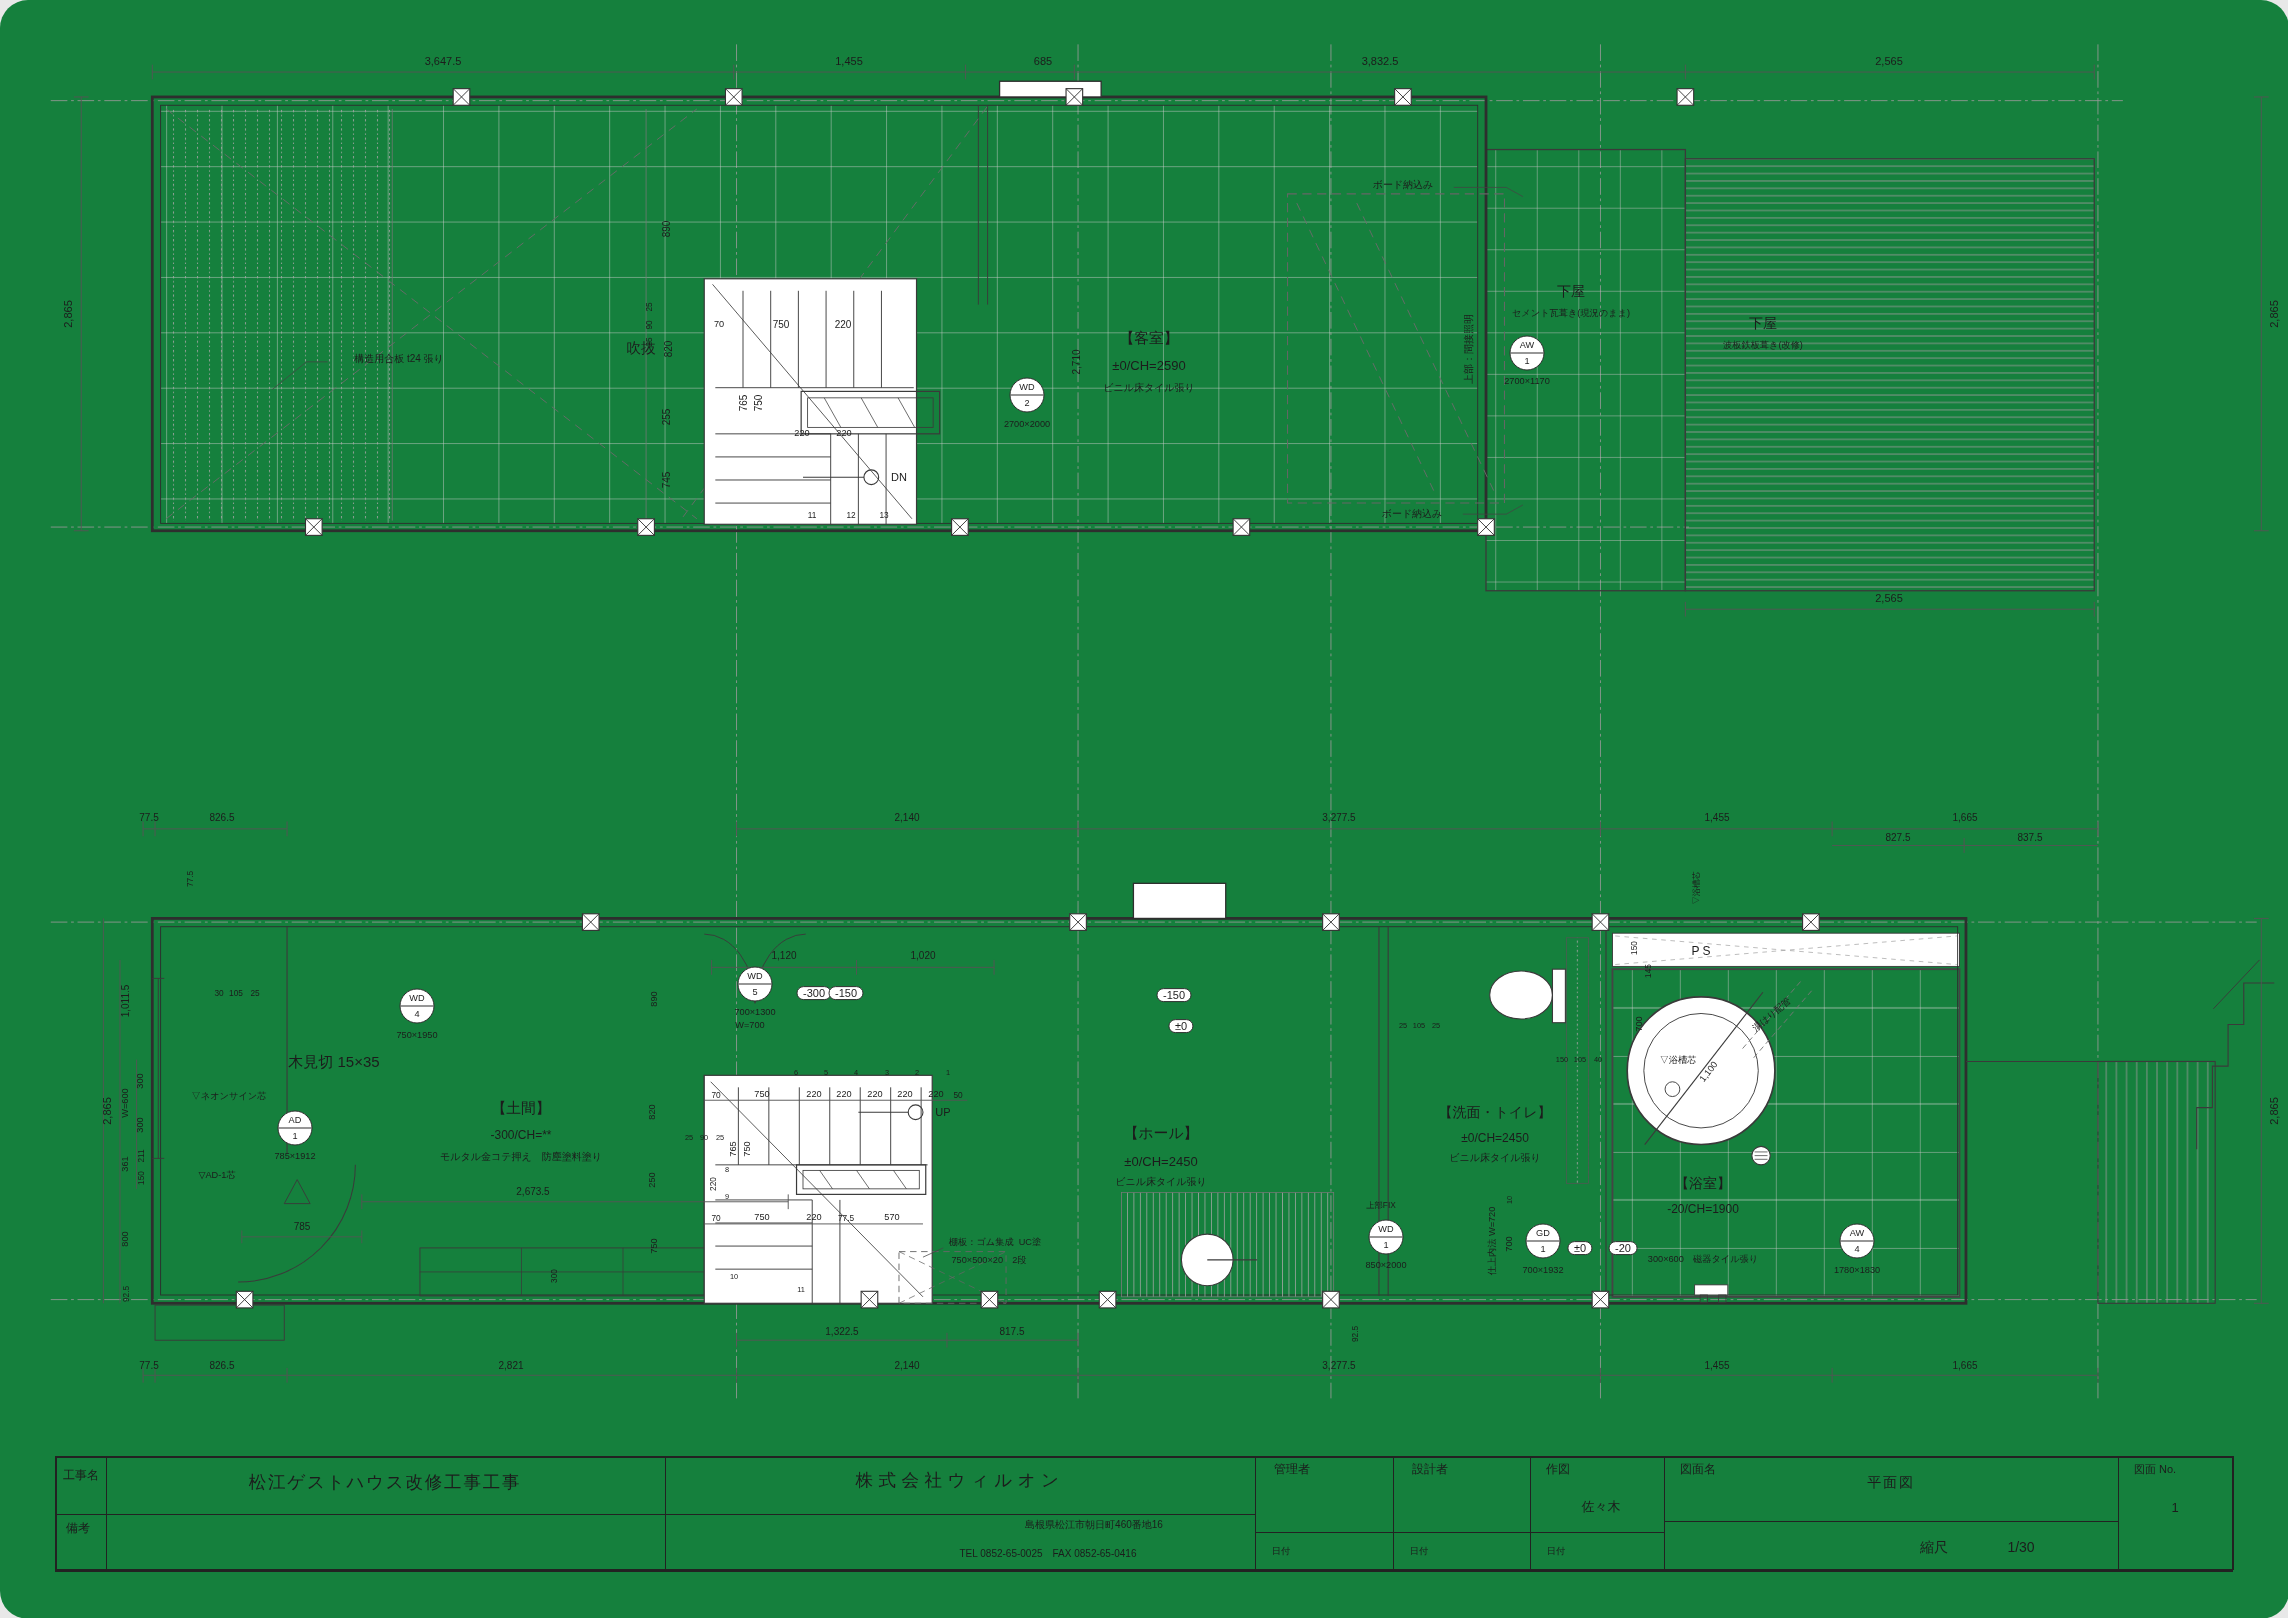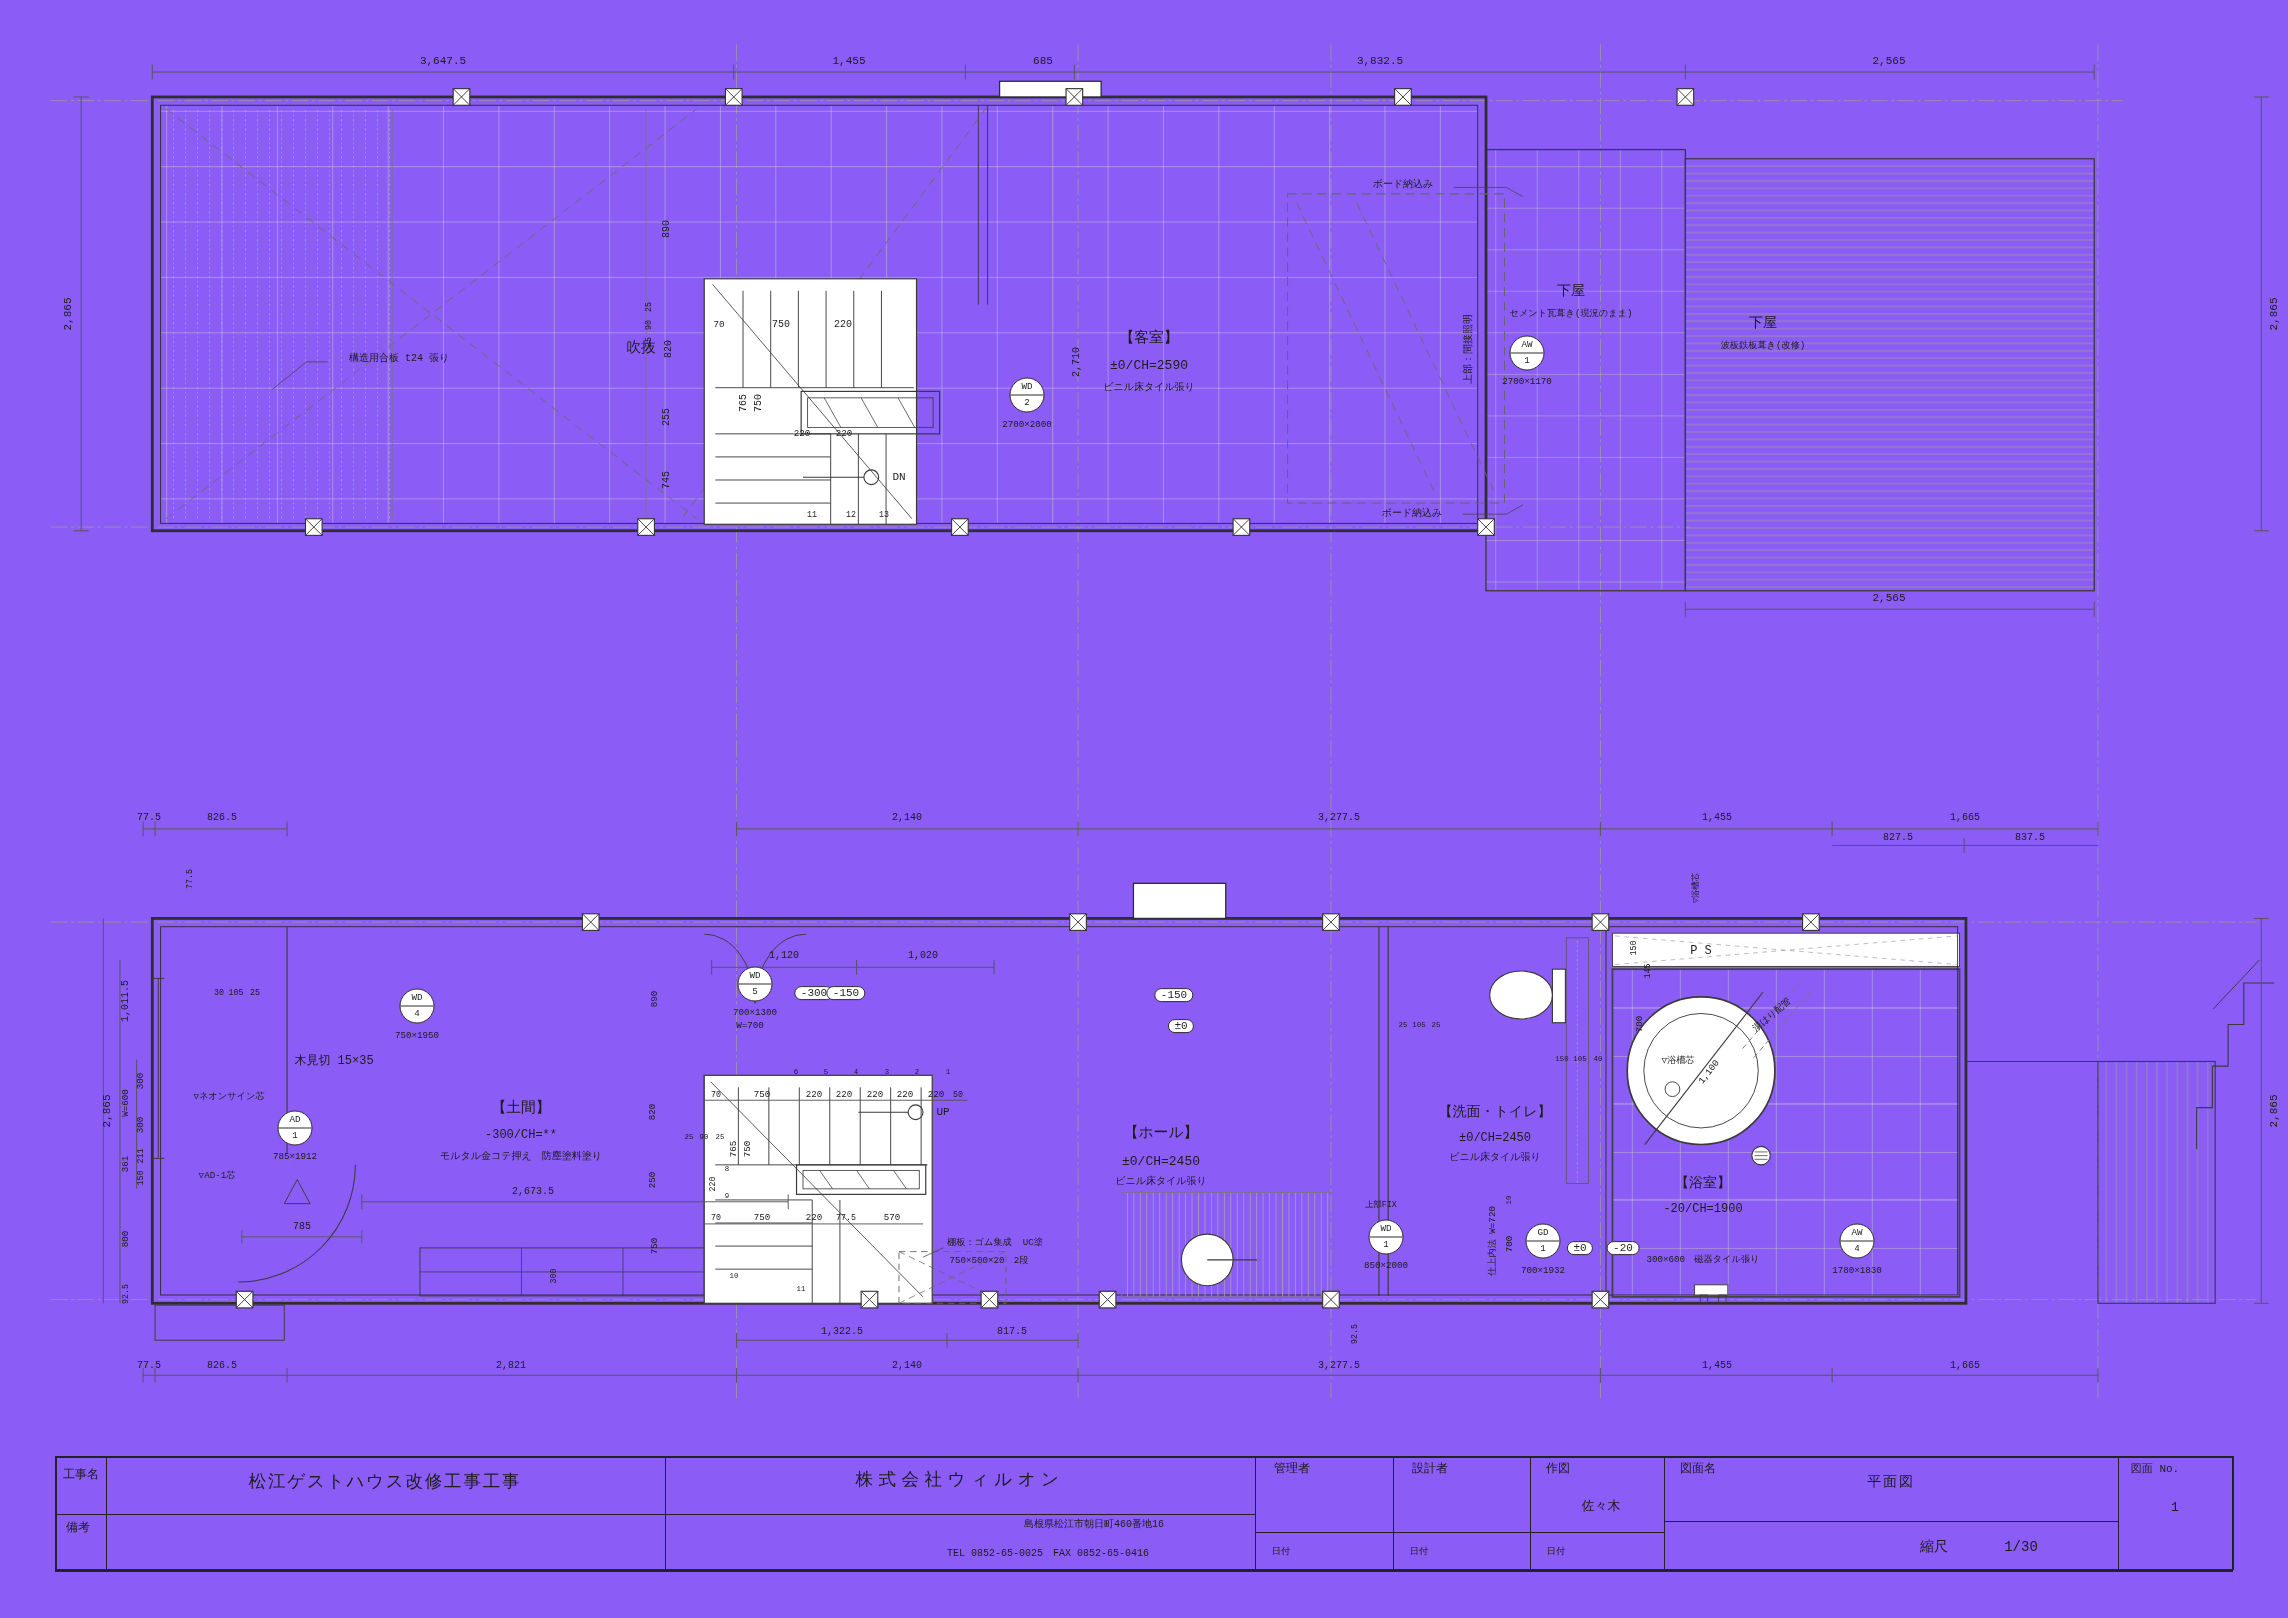--- a/index.html
+++ b/index.html
@@ -1,17 +1,17 @@
 <!DOCTYPE html>
 <html style="font-size:14.8px"><head>
 <meta charset="utf-8">
 <style>
   html,body{margin:0;padding:0;background:#e8e8e8;}
-  .stage{position:relative;width:2289px;height:1619px;background:#8b5cf6;overflow:hidden;
-         font-family:Liberation Mono, monospace;color:#1e1e1e;}
+  .stage{position:relative;width:2289px;height:1619px;background:#15803d;overflow:hidden;
+         font-family:Liberation Sans, sans-serif;color:#1e1e1e;border-radius:28px;}
   svg{position:absolute;left:0;top:0;}
   .layer{position:absolute;left:0;top:0;width:100%;height:100%;}
   .lbl{position:absolute;transform:translate(-50%,-50%);white-space:pre;line-height:1;color:#1c1c1c;}
   .tag{position:absolute;width:33px;height:33px;border:1.2px solid #2e2e2e;border-radius:50%;
        background:#fff;transform:translate(-50%,-50%);text-align:center;font-size:9.2px;}
   .tag .t{display:block;height:15.7px;line-height:16.6px;border-bottom:0.9px solid #2e2e2e;}
   .tag .b{display:block;height:14.8px;line-height:14.8px;}
   .lvl{position:absolute;transform:translate(-50%,-50%);border:0.9px solid #2e2e2e;border-radius:9.2px;
        padding:0.9px 5.5px;font-size:11px;line-height:10px;background:#fff;white-space:nowrap;}
   .tline{position:absolute;background:#222;}
@@ -265,21 +265,21 @@
       <span class="lbl" style="left: 126px; top: 1103px; font-size: 9.2px; transform: translate(-50%, -50%) rotate(-90deg);">W=600</span>
       <span class="lbl" style="left: 141px; top: 1081px; font-size: 9.2px; transform: translate(-50%, -50%) rotate(-90deg);">300</span>
       <span class="lbl" style="left: 141px; top: 1125px; font-size: 9.2px; transform: translate(-50%, -50%) rotate(-90deg);">300</span>
       <span class="lbl" style="left: 229px; top: 1097px; font-size: 9.2px;">▽ネオンサイン芯</span>
       <span class="lbl" style="left: 126px; top: 1164px; font-size: 9.2px; transform: translate(-50%, -50%) rotate(-90deg);">361</span>
       <span class="lbl" style="left: 141px; top: 1156px; font-size: 8.3px; transform: translate(-50%, -50%) rotate(-90deg);">211</span>
       <span class="lbl" style="left: 141px; top: 1178px; font-size: 8.3px; transform: translate(-50%, -50%) rotate(-90deg);">150</span>
       <span class="lbl" style="left: 217px; top: 1164px; font-size: 9.2px; margin-top: 12px;">▽AD-1芯</span>
       <span class="lbl" style="left: 126px; top: 1239px; font-size: 9.2px; transform: translate(-50%, -50%) rotate(-90deg);">800</span>
       <span class="lbl" style="left: 126px; top: 1294px; font-size: 8.3px; transform: translate(-50%, -50%) rotate(-90deg);">92.5</span>
-      <span class="lbl" style="left: 334px; top: 1061px; font-size: 12px;">木見切 15×35</span>
+      <span class="lbl" style="left: 334px; top: 1061px; font-size: 15px;">木見切 15×35</span>
       <span class="lbl" style="left: 521px; top: 1108px; font-size: 14.8px;">【土間】</span>
       <span class="lbl" style="left: 521px; top: 1135px; font-size: 12px;">-300/CH=**</span>
       <span class="lbl" style="left: 521px; top: 1157px; font-size: 10px;">モルタル金コテ押え　防塵塗料塗り</span>
       <span class="lbl" style="left: 533px; top: 1192px; font-size: 10px;">2,673.5</span>
       <span class="lbl" style="left: 554px; top: 1276px; font-size: 8.3px; transform: translate(-50%, -50%) rotate(-90deg);">300</span>
       <span class="lbl" style="left: 302px; top: 1227px; font-size: 10px;">785</span>
       <span class="lbl" style="left: 655px; top: 999px; font-size: 9.2px; transform: translate(-50%, -50%) rotate(-90deg);">890</span>
       <span class="lbl" style="left: 653px; top: 1112px; font-size: 9.2px; transform: translate(-50%, -50%) rotate(-90deg);">820</span>
       <span class="lbl" style="left: 653px; top: 1180px; font-size: 9.2px; transform: translate(-50%, -50%) rotate(-90deg);">250</span>
       <span class="lbl" style="left: 655px; top: 1246px; font-size: 9.2px; transform: translate(-50%, -50%) rotate(-90deg);">750</span>

